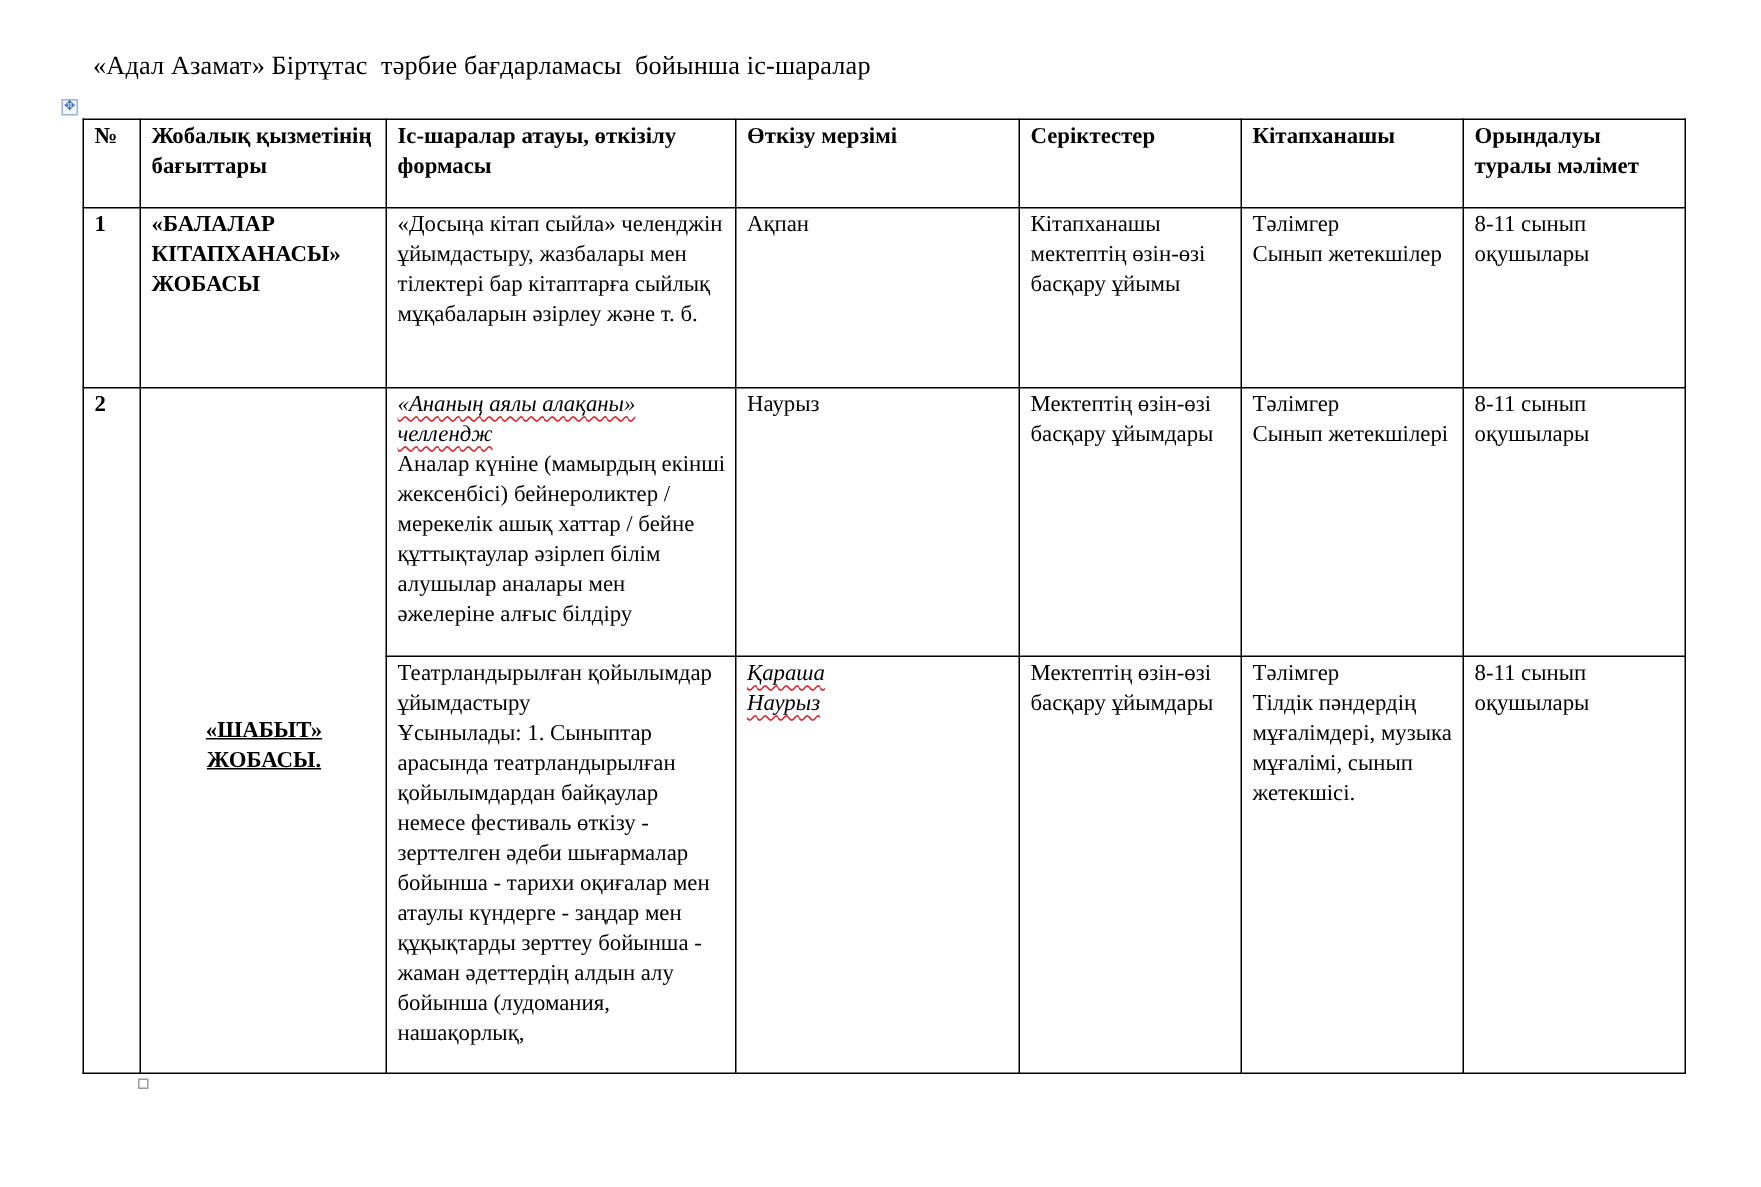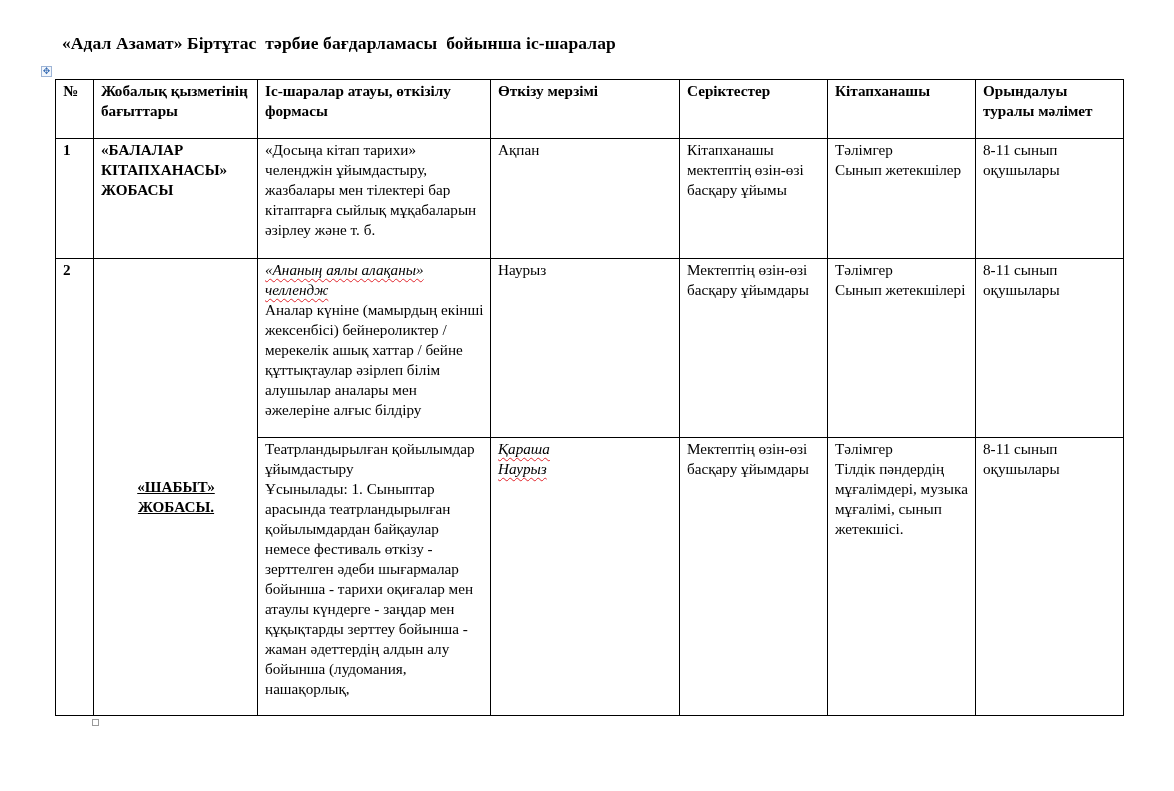--- a/index.html
+++ b/index.html
@@ -1,18 +1,18 @@
 <!DOCTYPE html>
 <html><head>
 <meta charset="utf-8">
 <style>
   html, body { margin: 0; padding: 0; background: #ffffff; }
   body { width: 1174px; height: 791px; position: relative; overflow: hidden;
          font-family: "Liberation Serif", "DejaVu Serif", serif; color: #000; }
-  .doc-title { position: absolute; left: 62px; top: 33px; font-size: 17.5px; font-weight: bold;
+  .doc-title { position: absolute; left: 62px; top: 33px; font-size: 17.5px; font-weight: normal;
                letter-spacing: 0.1px; white-space: pre; }
   .move-handle { position: absolute; left: 41px; top: 66px; width: 9px; height: 9px;
                  border: 1px solid #9db4d6; background: #f3f7fc; font-size: 9px; line-height: 9px;
                  text-align: center; color: #3b6fb6; font-family: "DejaVu Sans", sans-serif; }
   .resize-handle { position: absolute; left: 92px; top: 719px; width: 5px; height: 5px;
                    border: 1px solid #9a9a9a; background: #fff; }
   table.plan { position: absolute; left: 55px; top: 79px; border-collapse: collapse;
                table-layout: fixed; width: 1068px; font-size: 15.2px; line-height: 20px; }
   table.plan td, table.plan th { border: 1.4px solid #000; vertical-align: top;
                padding: 1px 6px 0 7px; text-align: left; overflow: hidden; }
@@ -50,21 +50,21 @@
     <th>Іс-шаралар атауы, өткізілу формасы</th>
     <th>Өткізу мерзімі</th>
     <th>Серіктестер</th>
     <th>Кітапханашы</th>
     <th>Орындалуы туралы мәлімет</th>
   </tr>
 
   <tr class="r-1">
     <td class="bold">1</td>
     <td class="bold">«БАЛАЛАР КІТАПХАНАСЫ» ЖОБАСЫ</td>
-    <td>«Досыңа кітап тарихи» челенджін ұйымдастыру, жазбалары мен тілектері бар кітаптарға сыйлық мұқабаларын әзірлеу және т. б.</td>
+    <td>«Досыңа кітап сыйла» челенджін ұйымдастыру, жазбалары мен тілектері бар кітаптарға сыйлық мұқабаларын әзірлеу және т. б.</td>
     <td>Ақпан</td>
     <td>Кітапханашы мектептің өзін-өзі басқару ұйымы</td>
     <td>
       <span class="line">Тәлімгер</span>
       <span class="line">Сынып жетекшілер</span>
     </td>
     <td>8-11 сынып оқушылары</td>
   </tr>
 
   <tr class="r-2a">

